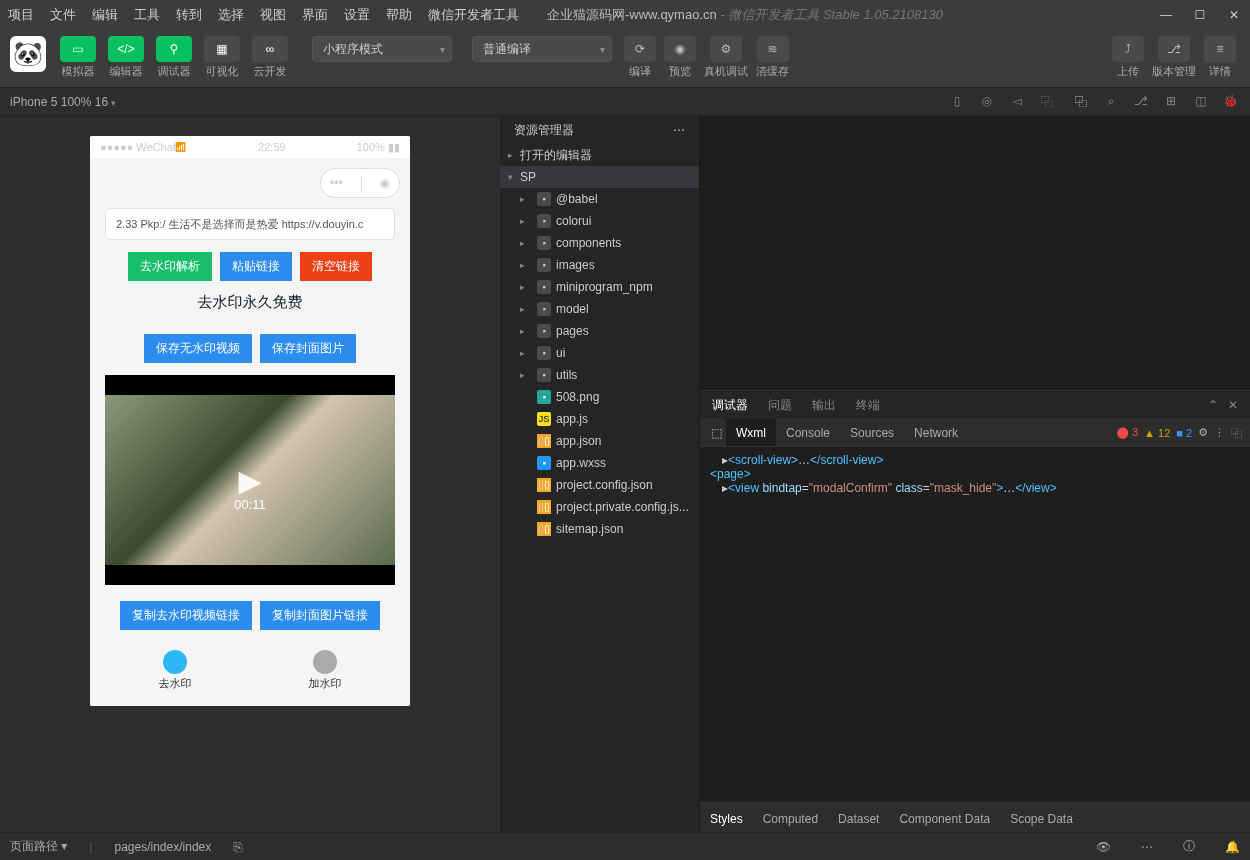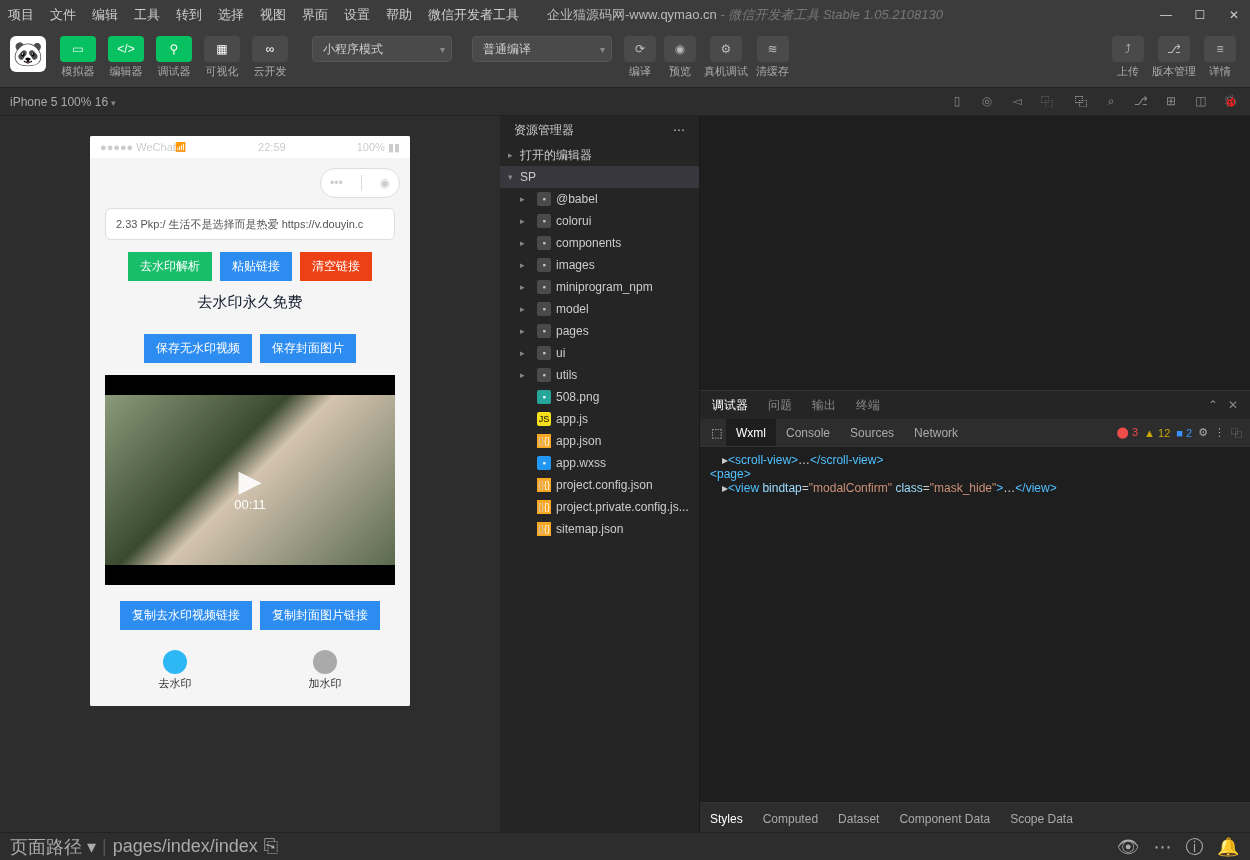--- a/index.html
+++ b/index.html
@@ -85,21 +85,21 @@
 .tag-b { color: #4fc1ff; }
 .tag-a { color: #9cdcfe; }
 .tag-v { color: #ce9178; }
 .styles-tabs { height: 32px; display: flex; align-items: center; padding: 0 10px; gap: 20px; background: #2d2d2d; border-top: 1px solid #333; font-size: 12px; }
 .st-tab { color: #aaa; cursor: pointer; }
 .st-tab.act { color: #fff; }
 .filter-row { height: 26px; display: flex; align-items: center; padding: 0 10px; border-top: 1px solid #333; }
 .filter-input { flex: 1; background: transparent; border: none; color: #ccc; font-size: 12px; outline: none; }
 .cls-btn { color: #aaa; margin-left: 8px; font-size: 11px; }
 
-.footer { position: absolute; bottom: 0; left: 0; right: 0; height: 28px; background: #2d2d2d; border-top: 1px solid #222; display: flex; align-items: center; padding: 0 10px; font-size: 18px; color: #aaa; }
+.footer { position: absolute; bottom: 0; left: 0; right: 0; height: 28px; background: #2d2d2d; border-top: 1px solid #222; display: flex; align-items: center; padding: 0 10px; font-size: 12px; color: #aaa; gap: 16px; }
 .ft-sep { margin: 0 6px; color: #555; }
 </style>
 </head>
 <body>
 
 <div class="titlebar">
   <div class="menu-item">项目</div>
   <div class="menu-item">文件</div>
   <div class="menu-item">编辑</div>
   <div class="menu-item">工具</div>

